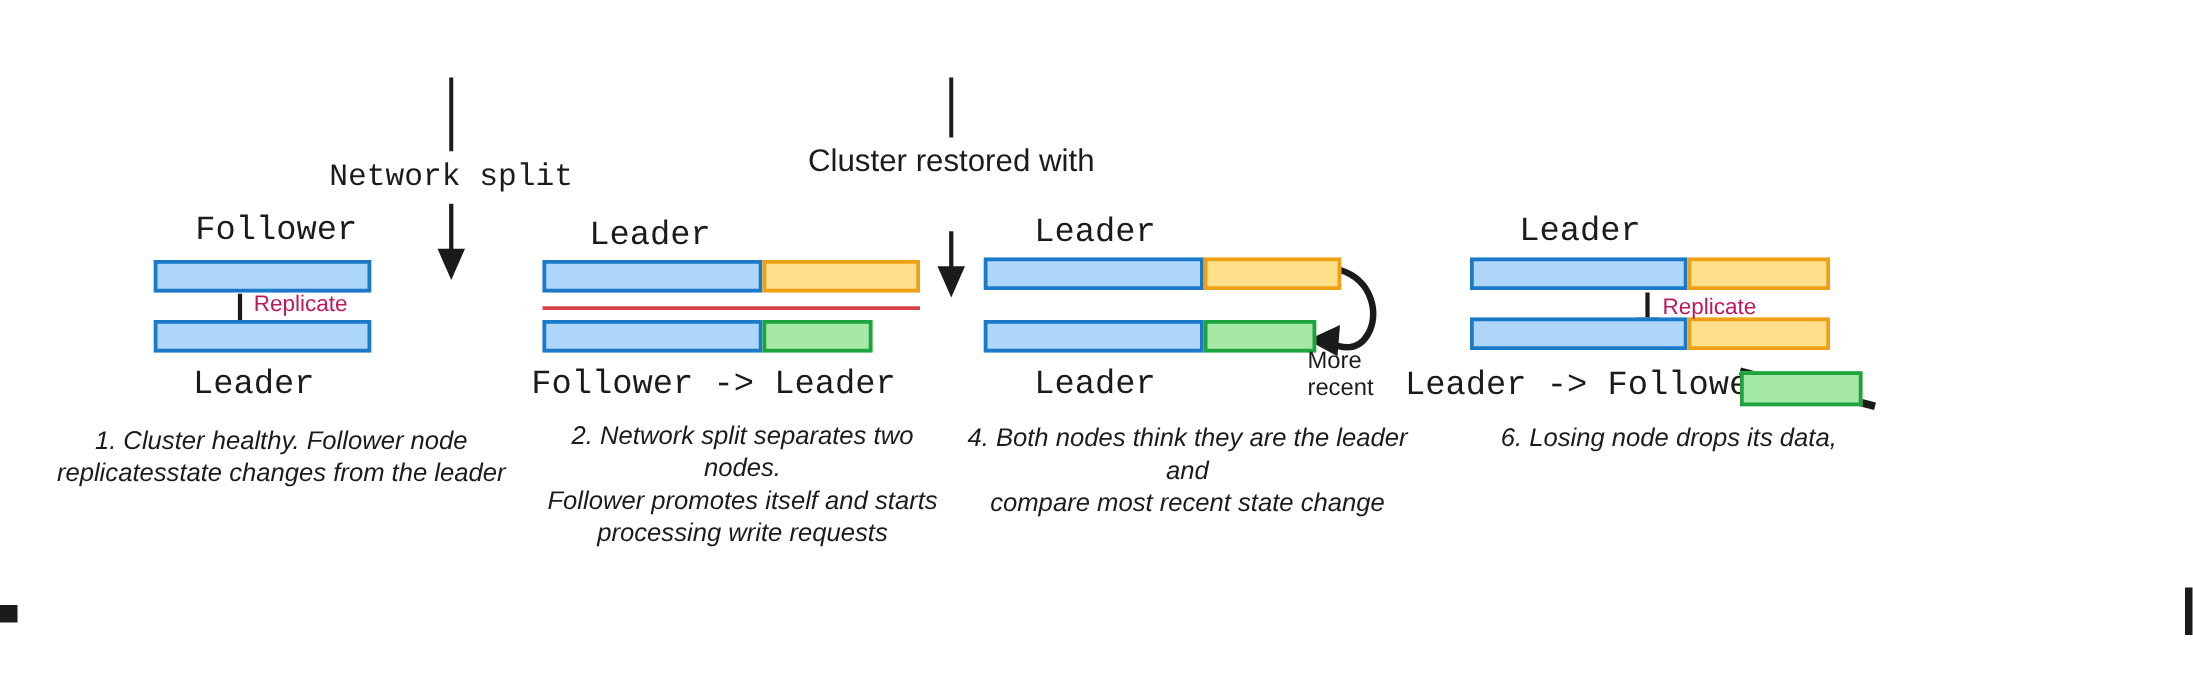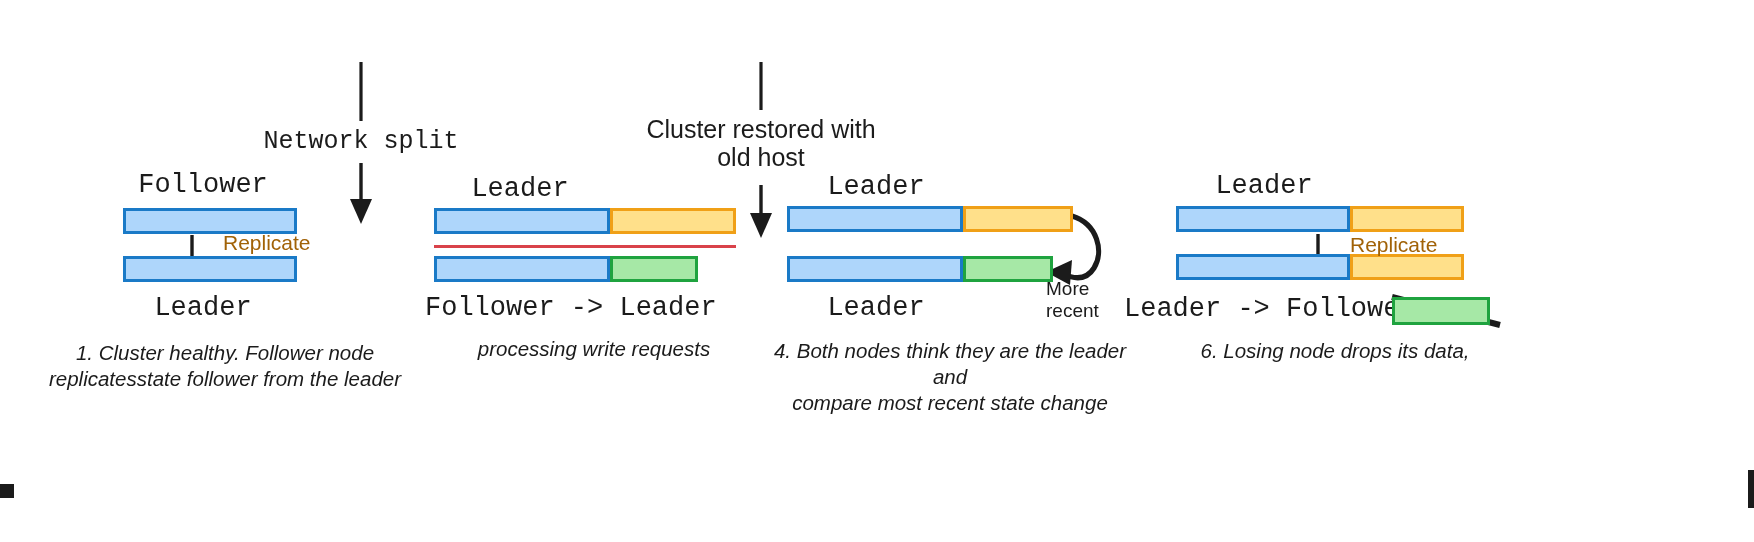--- a/index.html
+++ b/index.html
@@ -13,21 +13,21 @@
 
   
   .abs{position:absolute;}
   .ctext{position:absolute;text-align:center;white-space:nowrap;font-family:Liberation Mono, monospace;}
   .wrapctext{position:absolute;text-align:center;}
 
   
   .node-label{font-size:27px;line-height:30px;color:#1b1b1b;}
   .transition-label{font-size:25px;line-height:28px;color:#1b1b1b;}
   .caption{font-size:20.5px;line-height:26px;color:#1b1b1b;font-style:italic;}
-  .inline-label{font-size:21px;line-height:24px;color:#a16207;margin-left:20px;}
+  .inline-label{font-size:18px;line-height:24px;color:#be185d;}
   .small-anno{font-size:19px;line-height:22px;color:#1b1b1b;}
 
   
   .bar{position:absolute;box-sizing:border-box;height:26px;border-width:3px;border-style:solid;}
   .seg-blue{background:#aed6fb;border-color:#1a7ac7;}
   .seg-orange{background:#ffe08a;border-color:#f0a017;}
   .seg-green{background:#a6e8a6;border-color:#1fa33f;}
 
   .split-line{position:absolute;height:3px;background:#d9424a;}
 
@@ -78,41 +78,40 @@
 
     <g>
       <line x1="1392" y1="297" x2="1500" y2="325" stroke="#1b1b1b" stroke-width="6"></line>
     </g>
   </svg>
 
   <div class="ctext transition-label" style="left:241px;top:128px;width:240px;">Network split</div>
 
   <div class="wrapctext transition-label" style="left:611px;top:115px;width:300px;">
     <div>Cluster restored with</div>
-    <div>old host</div>
   </div>
 
   <div class="abs" style="left:0;top:0;">
-    <div class="ctext node-label" style="left:83px;top:170px;width:240px;">Follower</div>
+    <div class="ctext node-label" style="left:101px;top:170px;width:240px;">Follower</div>
 
     <div class="abs" style="left:123px;top:208px;">
       <div class="bar seg-blue" style="left:0;top:0;width:174px;"></div>
     </div>
 
     <div class="abs" style="left:123px;top:256px;">
       <div class="bar seg-blue" style="left:0;top:0;width:174px;"></div>
     </div>
 
     <div class="abs inline-label" style="left:203px;top:231px;">Replicate</div>
 
     <div class="ctext node-label" style="left:83px;top:293px;width:240px;">Leader</div>
 
     <div class="wrapctext caption" style="left:30px;top:340px;width:390px;">
       <div>1. Cluster healthy. Follower node</div>
-      <div>replicatesstate follower from the leader</div>
+      <div>replicatesstate changes from the leader</div>
     </div>
   </div>
 
   <div class="abs" style="left:0;top:0;">
     <div class="ctext node-label" style="left:400px;top:174px;width:240px;">Leader</div>
 
     <div class="abs" style="left:434px;top:208px;">
       <div class="bar seg-blue" style="left:0;top:0;width:176px;"></div>
       <div class="bar seg-orange" style="left:176px;top:0;width:126px;"></div>
     </div>
@@ -120,20 +119,22 @@
     <div class="split-line" style="left:434px;top:245px;width:302px;"></div>
 
     <div class="abs" style="left:434px;top:256px;">
       <div class="bar seg-blue" style="left:0;top:0;width:176px;"></div>
       <div class="bar seg-green" style="left:176px;top:0;width:88px;"></div>
     </div>
 
     <div class="ctext node-label" style="left:425px;top:293px;width:280px;">Follower -&gt; Leader</div>
 
     <div class="wrapctext caption" style="left:424px;top:336px;width:340px;">
+      <div>2. Network split separates two nodes.</div>
+      <div>Follower promotes itself and starts</div>
       <div>processing write requests</div>
     </div>
   </div>
 
   <div class="abs" style="left:0;top:0;">
     <div class="ctext node-label" style="left:756px;top:172px;width:240px;">Leader</div>
 
     <div class="abs" style="left:787px;top:206px;">
       <div class="bar seg-blue" style="left:0;top:0;width:176px;"></div>
       <div class="bar seg-orange" style="left:176px;top:0;width:110px;"></div>

